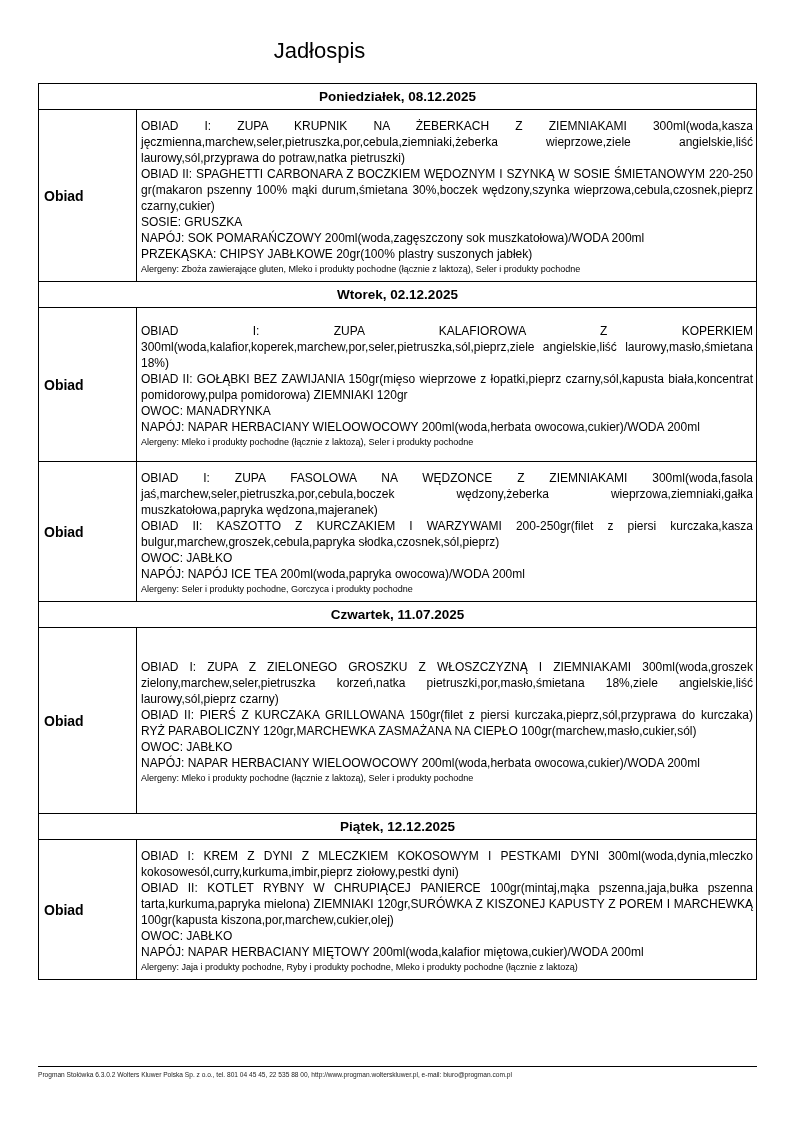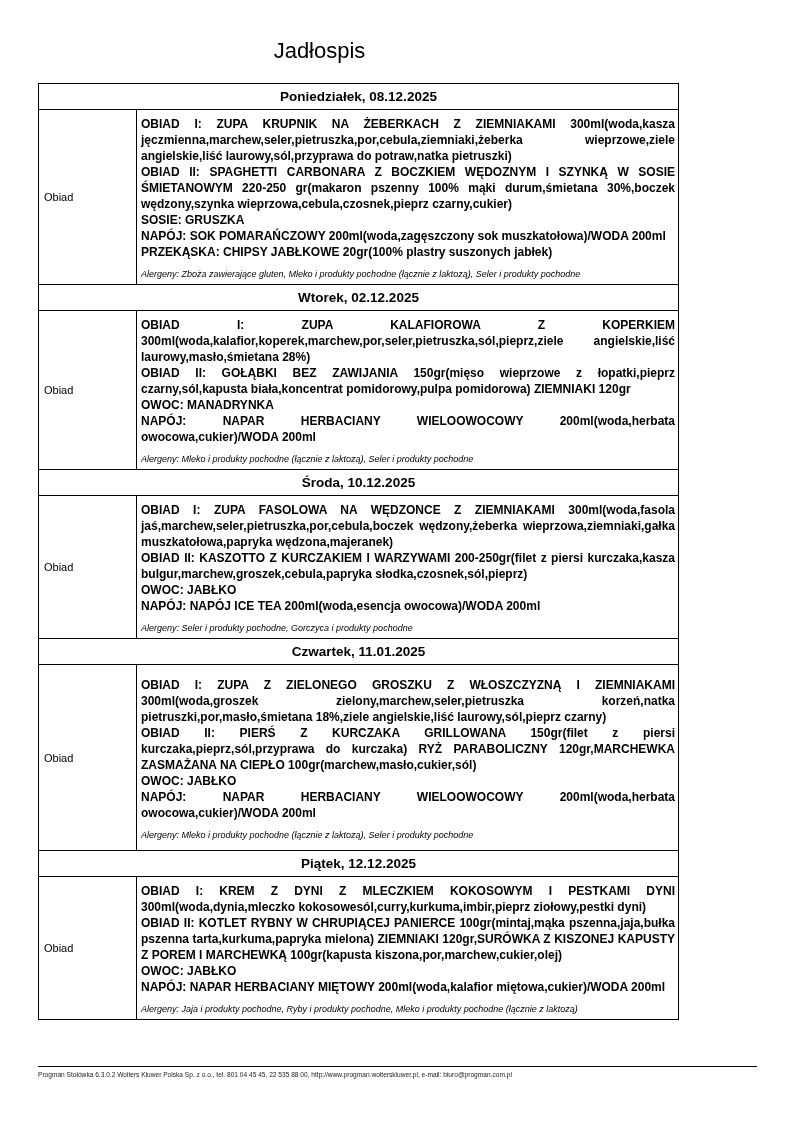--- a/index.html
+++ b/index.html
@@ -1,27 +1,27 @@
 <!DOCTYPE html>
 <html><head>
 <meta charset="utf-8">
 <style>
   html, body { margin: 0; padding: 0; background: #ffffff; }
   body { width: 794px; height: 1123px; position: relative; overflow: hidden;
          font-family: "Liberation Sans", sans-serif; color: #000; }
   .title { position: absolute; top: 38px; left: 0; width: 639px; text-align: center;
            font-size: 22px; font-weight: normal; }
-  table.menu { position: absolute; top: 83px; left: 38px; width: 641px;
+  table.menu { position: absolute; top: 83px; left: 38px; width: 719px;
                border-collapse: collapse; table-layout: fixed; }
   table.menu td { border: 1px solid #000; padding: 0; vertical-align: middle; }
   td.day-header { height: 25px; text-align: center; font-weight: bold; font-size: 13.5px; }
-  td.meal-label { width: 97px; font-weight: normal; font-size: 11px; padding-left: 5px !important; }
+  td.meal-label { width: 97px; font-weight: bold; font-size: 14px; padding-left: 5px !important; }
   td.meal-content { padding: 6px 3px 4px 4px !important; font-size: 12px; line-height: 16px; }
-  .line { text-align: justify; text-align-last: left; font-weight: bold; }
-  .allergens { font-style: italic; font-size: 9px; margin-top: 8px; line-height: 12px; }
+  .line { text-align: justify; text-align-last: left; }
+  .allergens { font-size: 9px; margin-top: 1px; line-height: 12px; }
   .footer-rule { position: absolute; top: 1066px; left: 38px; width: 719px; height: 0;
                  border-top: 1px solid #000; }
   .footer { position: absolute; top: 1071px; left: 38px; font-size: 6.6px; color: #222; }
 </style>
 </head>
 <body>
 
 <div class="title">Jadłospis</div>
 
 <table class="menu">
@@ -44,44 +44,41 @@
           <div class="allergens">Alergeny: Zboża zawierające gluten, Mleko i produkty pochodne (łącznie z laktozą), Seler i produkty pochodne</div>
         </td>
   </tr>
 
   <tr>
     <td class="day-header" colspan="2">Wtorek, 02.12.2025</td>
   </tr>
   <tr style="height: 154px;">
     <td class="meal-label">Obiad</td>
     <td class="meal-content">
-          <div class="line">OBIAD I: ZUPA KALAFIOROWA Z KOPERKIEM 300ml(woda,kalafior,koperek,marchew,por,seler,pietruszka,sól,pieprz,ziele angielskie,liść laurowy,masło,śmietana 28%)</div>
+          <div class="line">OBIAD I: ZUPA KALAFIOROWA Z KOPERKIEM 300ml(woda,kalafior,koperek,marchew,por,seler,pietruszka,sól,pieprz,ziele angielskie,liść laurowy,masło,śmietana 18%)</div>
           <div class="line">OBIAD II: GOŁĄBKI BEZ ZAWIJANIA 150gr(mięso wieprzowe z łopatki,pieprz czarny,sól,kapusta biała,koncentrat pomidorowy,pulpa pomidorowa) ZIEMNIAKI 120gr</div>
           <div class="line">OWOC: MANADRYNKA</div>
           <div class="line">NAPÓJ: NAPAR HERBACIANY WIELOOWOCOWY 200ml(woda,herbata owocowa,cukier)/WODA 200ml</div>
           <div class="allergens">Alergeny: Mleko i produkty pochodne (łącznie z laktozą), Seler i produkty pochodne</div>
         </td>
   </tr>
 
-  <tr>
-    <td class="day-header" colspan="2">Środa, 10.12.2025</td>
-  </tr>
   <tr style="height: 140px;">
     <td class="meal-label">Obiad</td>
     <td class="meal-content">
           <div class="line">OBIAD I: ZUPA FASOLOWA NA WĘDZONCE Z ZIEMNIAKAMI 300ml(woda,fasola jaś,marchew,seler,pietruszka,por,cebula,boczek wędzony,żeberka wieprzowa,ziemniaki,gałka muszkatołowa,papryka wędzona,majeranek)</div>
           <div class="line">OBIAD II: KASZOTTO Z KURCZAKIEM I WARZYWAMI 200-250gr(filet z piersi kurczaka,kasza bulgur,marchew,groszek,cebula,papryka słodka,czosnek,sól,pieprz)</div>
           <div class="line">OWOC: JABŁKO</div>
-          <div class="line">NAPÓJ: NAPÓJ ICE TEA 200ml(woda,esencja owocowa)/WODA 200ml</div>
+          <div class="line">NAPÓJ: NAPÓJ ICE TEA 200ml(woda,papryka owocowa)/WODA 200ml</div>
           <div class="allergens">Alergeny: Seler i produkty pochodne, Gorczyca i produkty pochodne</div>
         </td>
   </tr>
 
   <tr>
-    <td class="day-header" colspan="2">Czwartek, 11.01.2025</td>
+    <td class="day-header" colspan="2">Czwartek, 11.07.2025</td>
   </tr>
   <tr style="height: 186px;">
     <td class="meal-label">Obiad</td>
     <td class="meal-content">
           <div class="line">OBIAD I: ZUPA Z ZIELONEGO GROSZKU Z WŁOSZCZYZNĄ I ZIEMNIAKAMI 300ml(woda,groszek zielony,marchew,seler,pietruszka korzeń,natka pietruszki,por,masło,śmietana 18%,ziele angielskie,liść laurowy,sól,pieprz czarny)</div>
           <div class="line">OBIAD II: PIERŚ Z KURCZAKA GRILLOWANA 150gr(filet z piersi kurczaka,pieprz,sól,przyprawa do kurczaka) RYŻ PARABOLICZNY 120gr,MARCHEWKA ZASMAŻANA NA CIEPŁO 100gr(marchew,masło,cukier,sól)</div>
           <div class="line">OWOC: JABŁKO</div>
           <div class="line">NAPÓJ: NAPAR HERBACIANY WIELOOWOCOWY 200ml(woda,herbata owocowa,cukier)/WODA 200ml</div>
           <div class="allergens">Alergeny: Mleko i produkty pochodne (łącznie z laktozą), Seler i produkty pochodne</div>
         </td>

